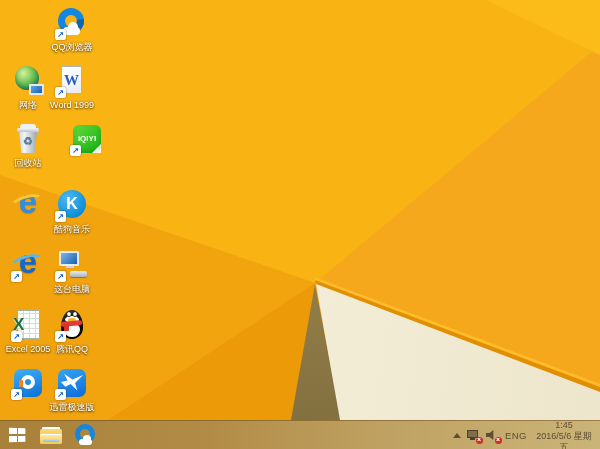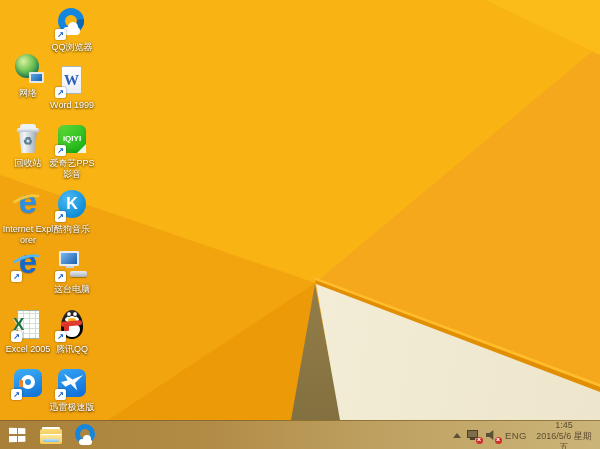--- a/index.html
+++ b/index.html
@@ -185,21 +185,21 @@
           <i class="qqb-ring"></i>
           <i class="qqb-shade"></i>
           <i class="qqb-cloud2"></i>
           <i class="qqb-cloud"></i>
           <span class="sc">
             <b>↗</b>
           </span>
         </div>
         <div class="lbl">QQ浏览器</div>
       </div>
-      <div class="di" style="left: 2px; top: 52px;">
+      <div class="di" style="left: 2px; top: 64px;">
         <div class="art">
           <i class="net-globe"></i>
           <i class="net-mon"></i>
         </div>
         <div class="lbl">网络</div>
       </div>
       <div class="di" style="left: 46px; top: 64px;">
         <div class="art">
           <i class="doc-page"></i>
           <b class="doc-w">W</b>
@@ -211,37 +211,35 @@
       </div>
       <div class="di" style="left: 2px; top: 122px;">
         <div class="art">
           <i class="rb-paper"></i>
           <i class="rb-lid"></i>
           <i class="rb-body"></i>
           <b class="rb-mark">♻</b>
         </div>
         <div class="lbl">回收站</div>
       </div>
-      <div class="di" style="left: 46px; top: 122px;">
+      <div class="di" style="left: 61px; top: 122px;">
         <div class="art">
           <i class="iq-box"></i>
           <i class="iq-corner"></i>
           <b class="iq-txt">iQIYI</b>
           <span class="sc">
             <b>↗</b>
           </span>
         </div>
-        <div class="lbl">爱奇艺PPS影音</div>
       </div>
       <div class="di" style="left: 2px; top: 188px;">
         <div class="art">
           <b class="ie-e">e</b>
           <i class="ie-arc"></i>
         </div>
-        <div class="lbl">Internet Explorer</div>
       </div>
       <div class="di" style="left: 46px; top: 188px;">
         <div class="art">
           <i class="kg-circle"></i>
           <b class="kg-k">K</b>
           <span class="sc">
             <b>↗</b>
           </span>
         </div>
         <div class="lbl">酷狗音乐</div>

